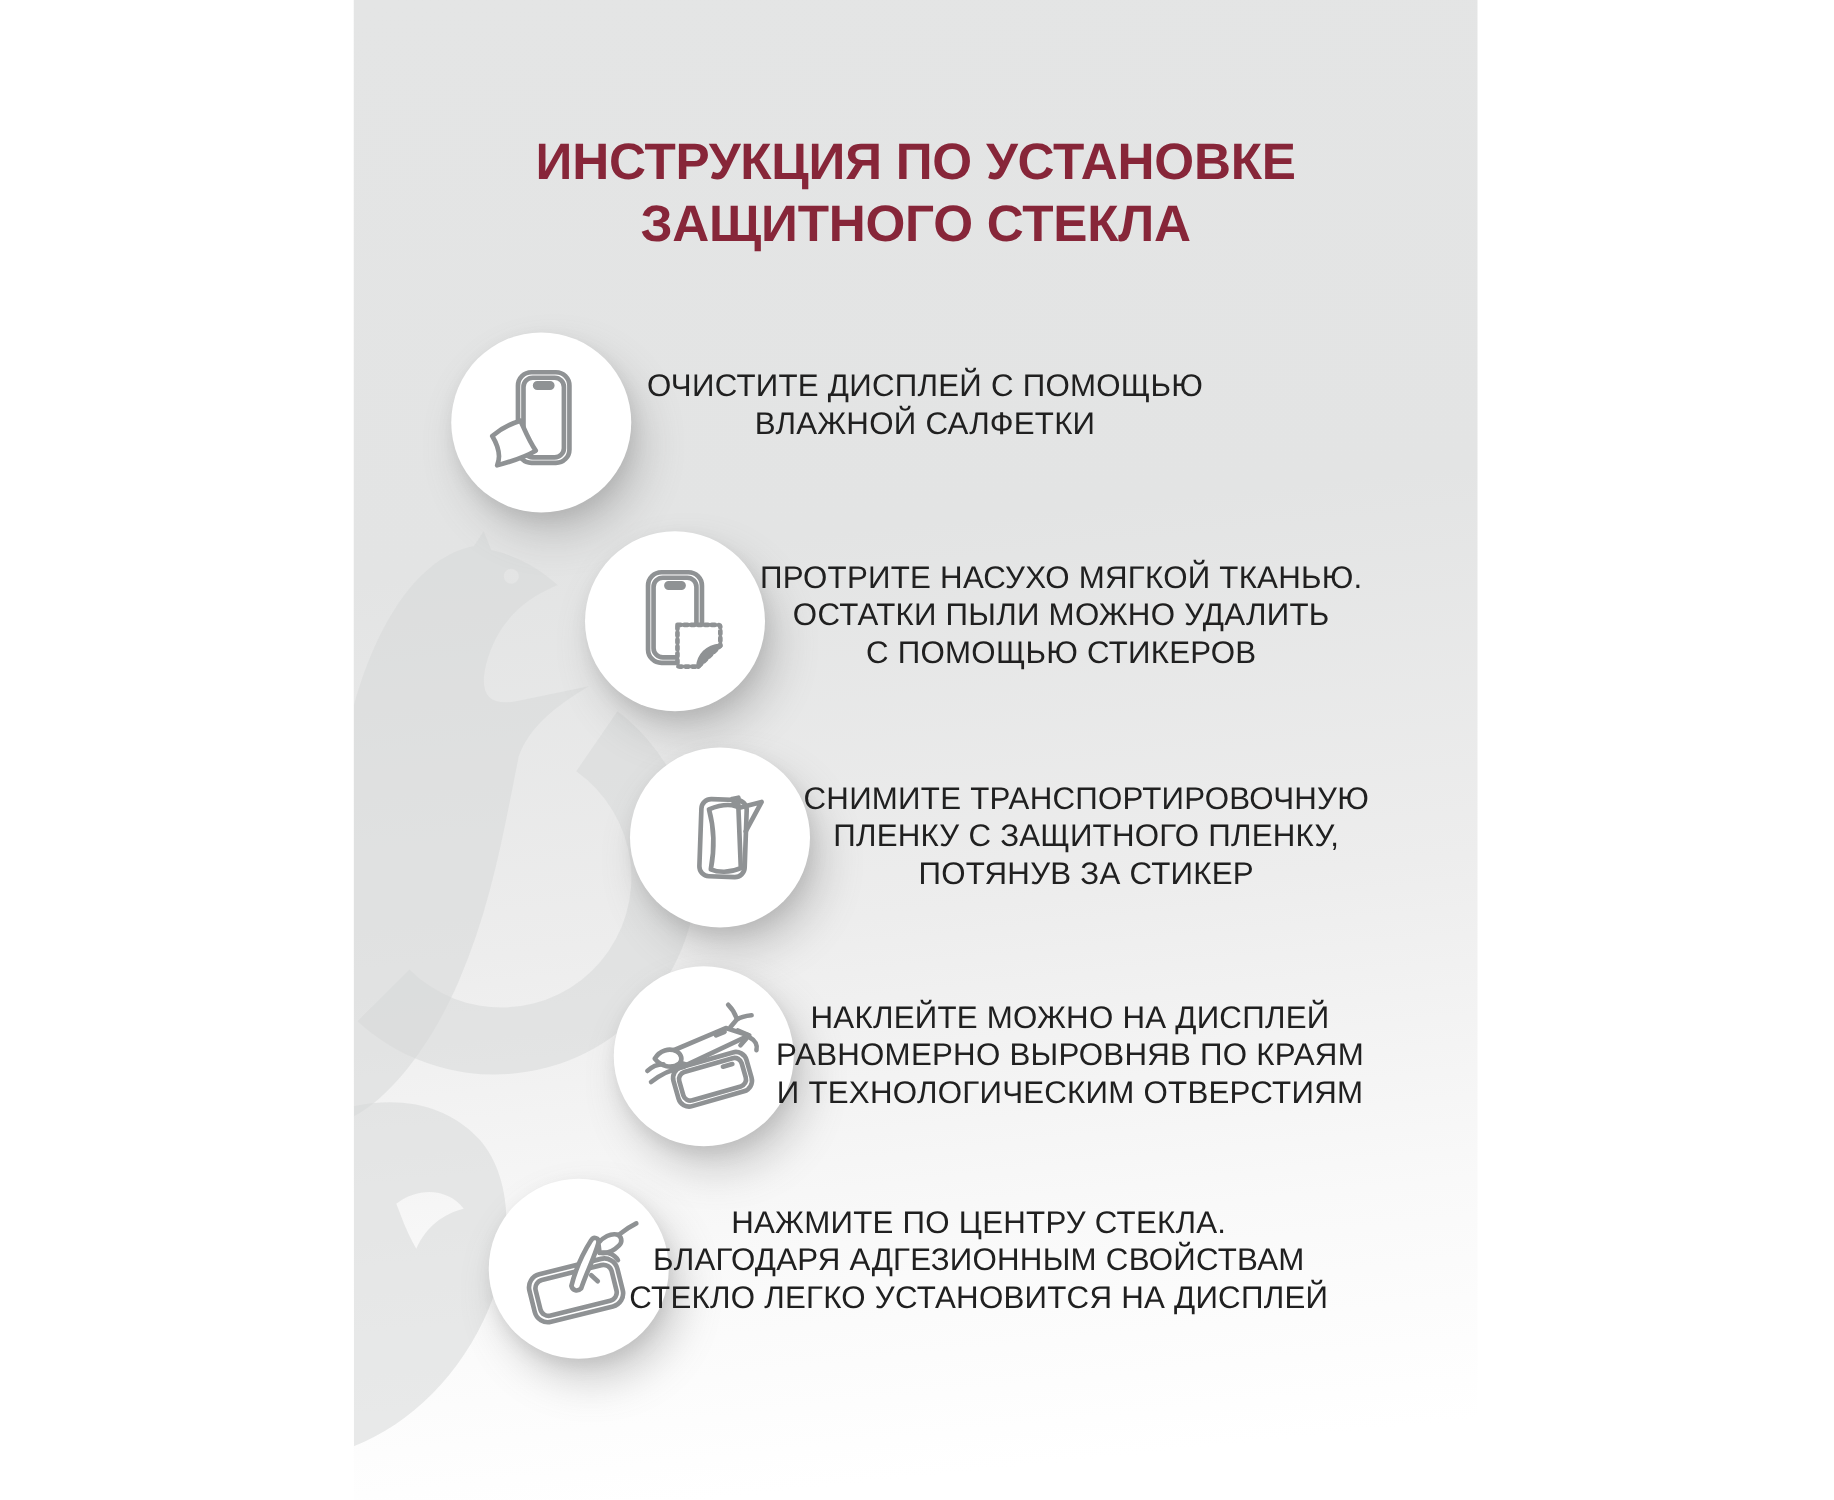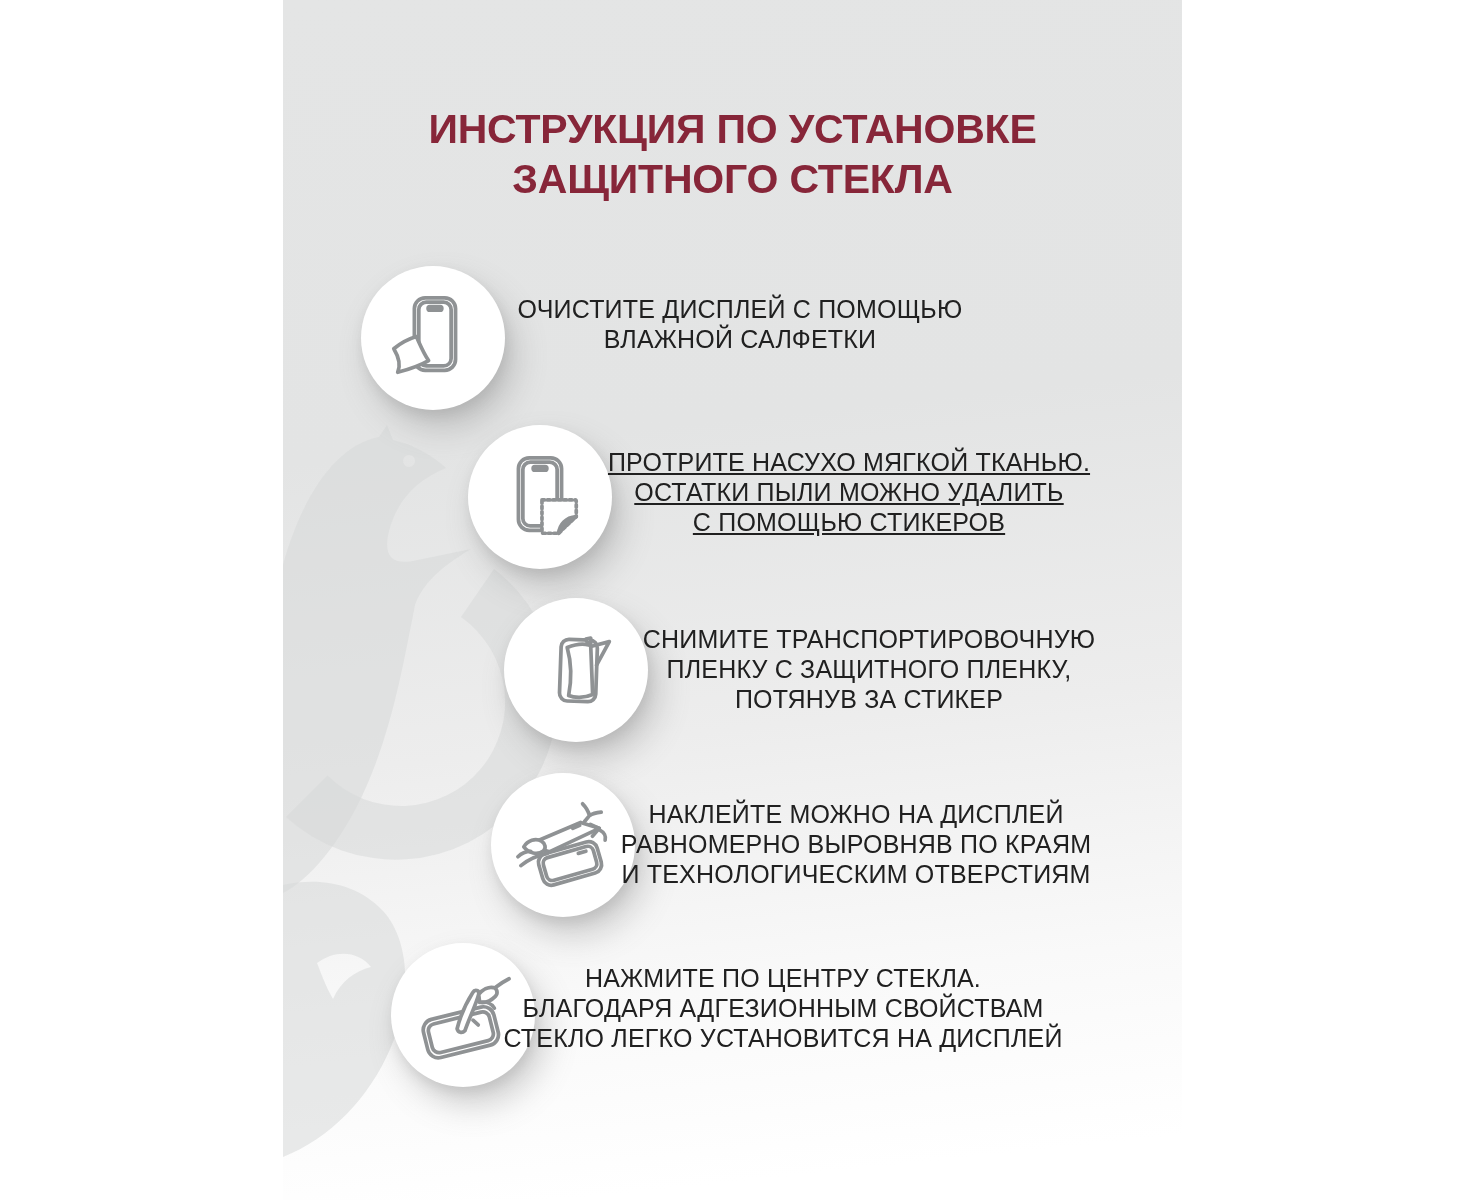--- a/index.html
+++ b/index.html
@@ -32,21 +32,21 @@
     color:#202020;white-space:pre-line;
   }
   
   .c1{left:78px;top:266px;}
   .c2{left:185px;top:425px;}
   .c3{left:221px;top:598px;}
   .c4{left:208px;top:773px;}
   .c5{left:108px;top:943px;}
   
   .t1{left:457px;top:294px;}
-  .t2{left:566px;top:447px;text-decoration:underline;}
+  .t2{left:566px;top:447px;}
   .t3{left:586px;top:624px;}
   .t4{left:573px;top:799px;}
   .t5{left:500px;top:963px;}
   .ic{stroke:#8f9294;stroke-width:3.8;fill:none;stroke-linecap:round;stroke-linejoin:round;}
 </style>
 </head>
 <body>
 
 <div class="panel">
 

